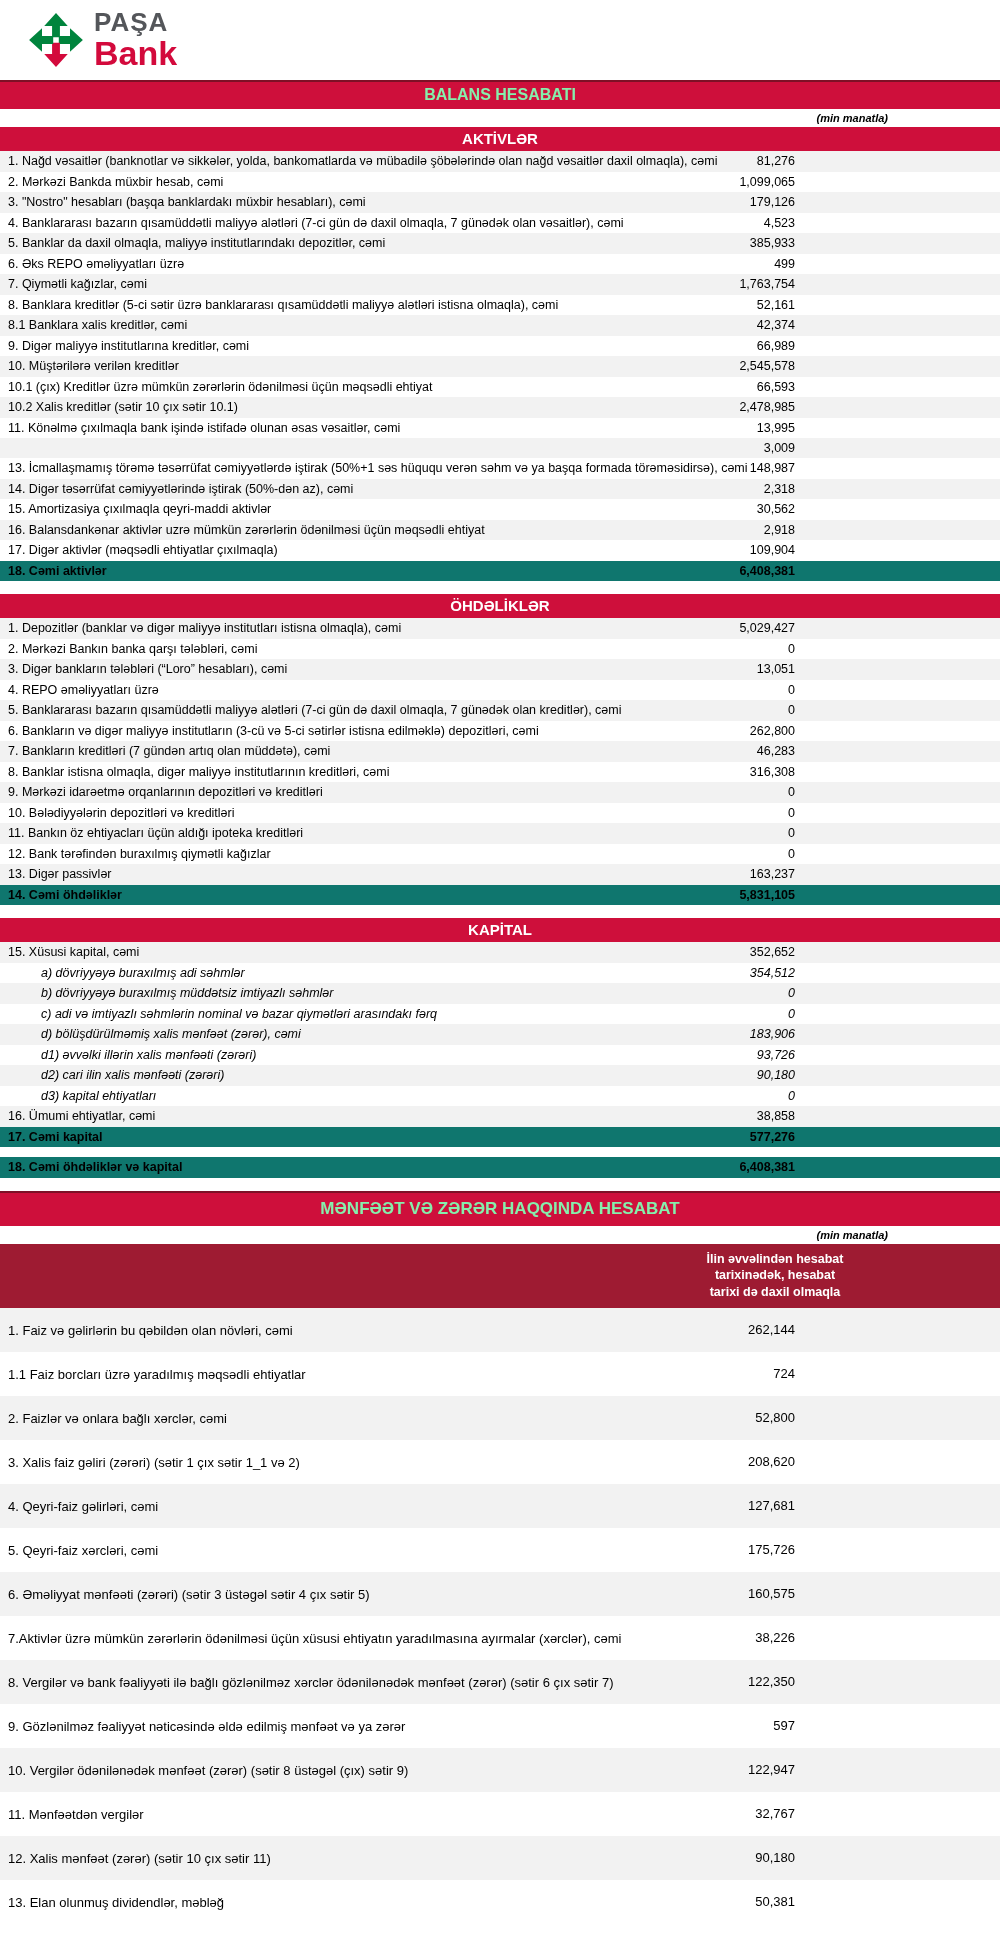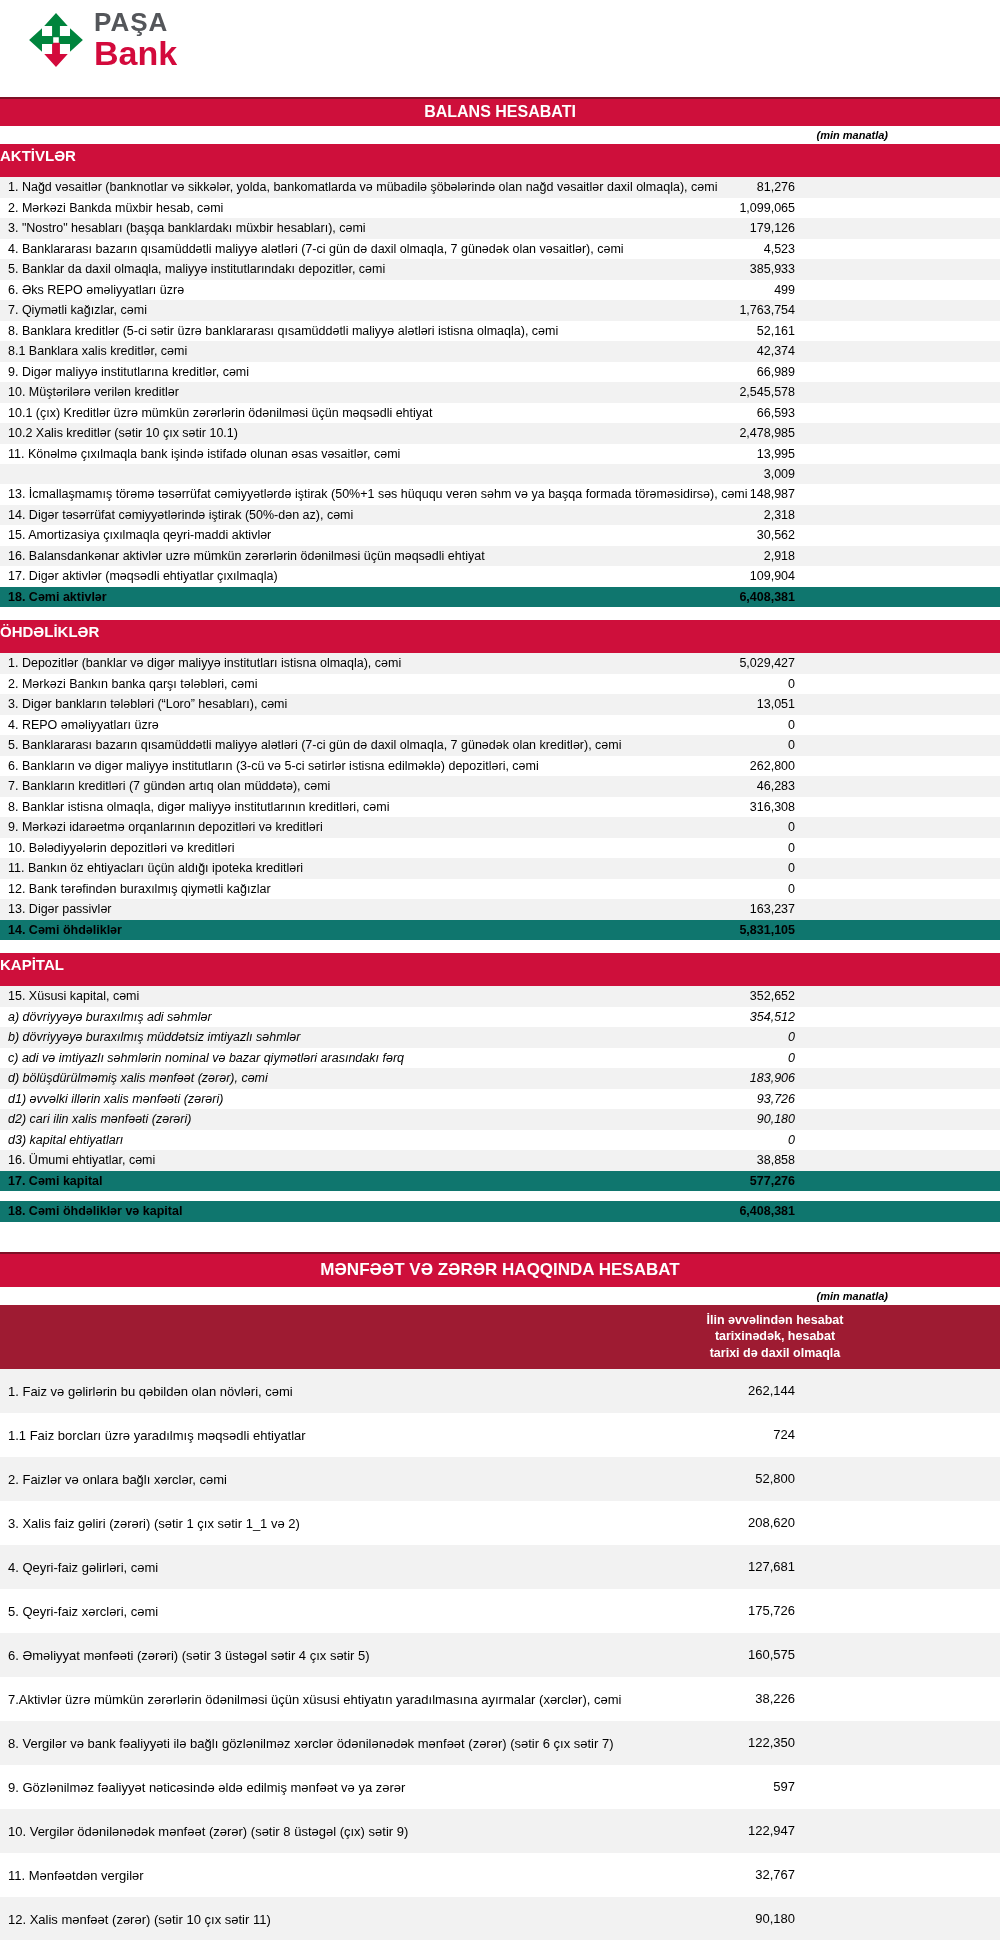--- a/index.html
+++ b/index.html
@@ -22,35 +22,34 @@
   }
   .logo-mark { width: 56px; height: 56px; flex: none; }
   .logo-text { margin-left: 10px; }
   .logo-pasha { font-size: 26px; font-weight: bold; color: #54565A; letter-spacing: 1px; line-height: 1.02; }
   .logo-bank  { font-size: 34px; font-weight: bold; color: #D30A3C; line-height: 1.02; }
 
   
   .banner {
     background: #CE0F3B;
     border-top: 2px solid #7E1026;
-    color: #ffffff;
+    color: #86efac;
     font-weight: bold;
     text-align: center;
     font-size: 16px;
     padding: 4px 0 5px;
-    margin-top: 17px;
   }
   .banner.pnl-title { font-size: 17px; padding: 6px 0 7px; }
   .section-head {
     background: #CE0F3B;
     color: #ffffff;
     font-weight: bold;
-    text-align: left;
+    text-align: center;
     font-size: 15px;
-    padding: 3px 0 13px;
+    padding: 3px 0 4px;
   }
   .unit-note {
     text-align: right;
     font-style: italic;
     font-weight: bold;
     font-size: 11px;
     padding: 3px 112px 3px 0;
   }
 
   
@@ -58,21 +57,21 @@
     position: relative;
     min-height: 20px;
     display: flex;
     align-items: center;
     font-size: 12.5px;
     line-height: 1.32;
     background: #ffffff;
   }
   .row.alt { background: #F2F2F2; }
   .row.total { background: #0f766e; font-weight: bold; }
-  .row.em { font-style: italic; }
+  .row.em { font-style: italic; padding-left: 33px; }
   .cell-label { padding: 2px 230px 2px 8px; }
   .cell-value {
     position: absolute;
     right: 205px;
     top: 50%;
     transform: translateY(-50%);
     white-space: nowrap;
     text-align: right;
   }
   .row-spacer { height: 10px; background: #ffffff; }

